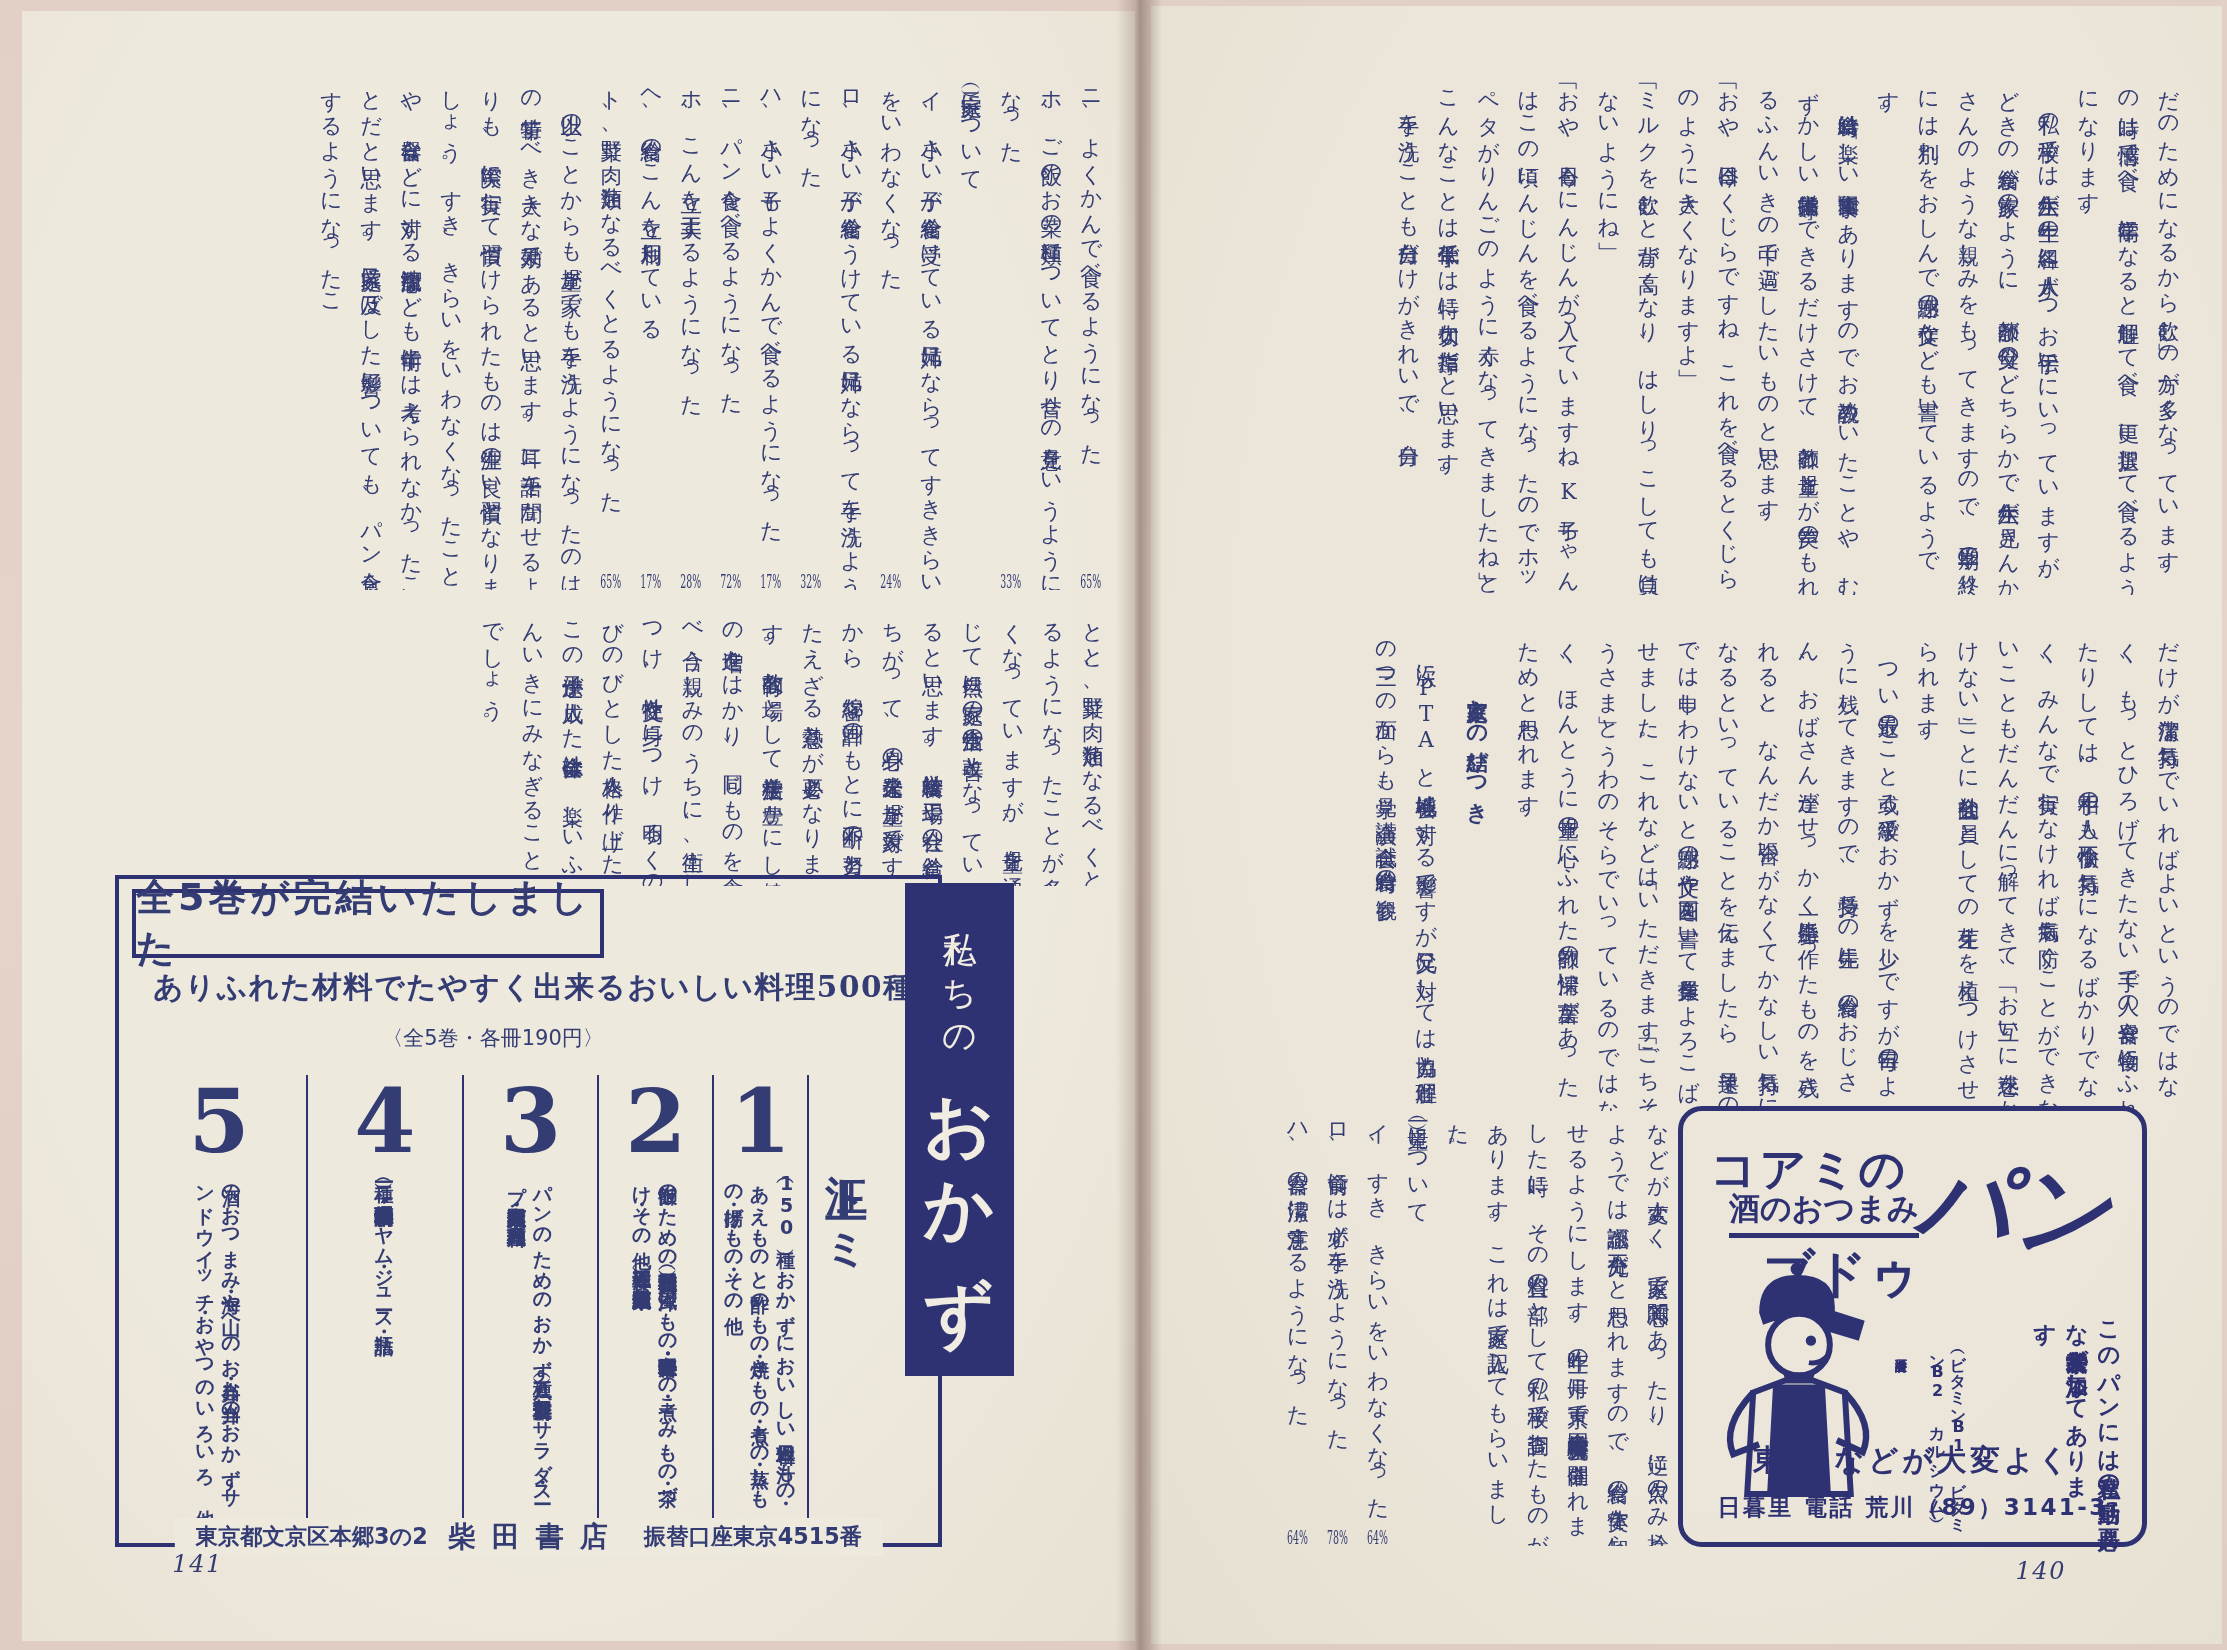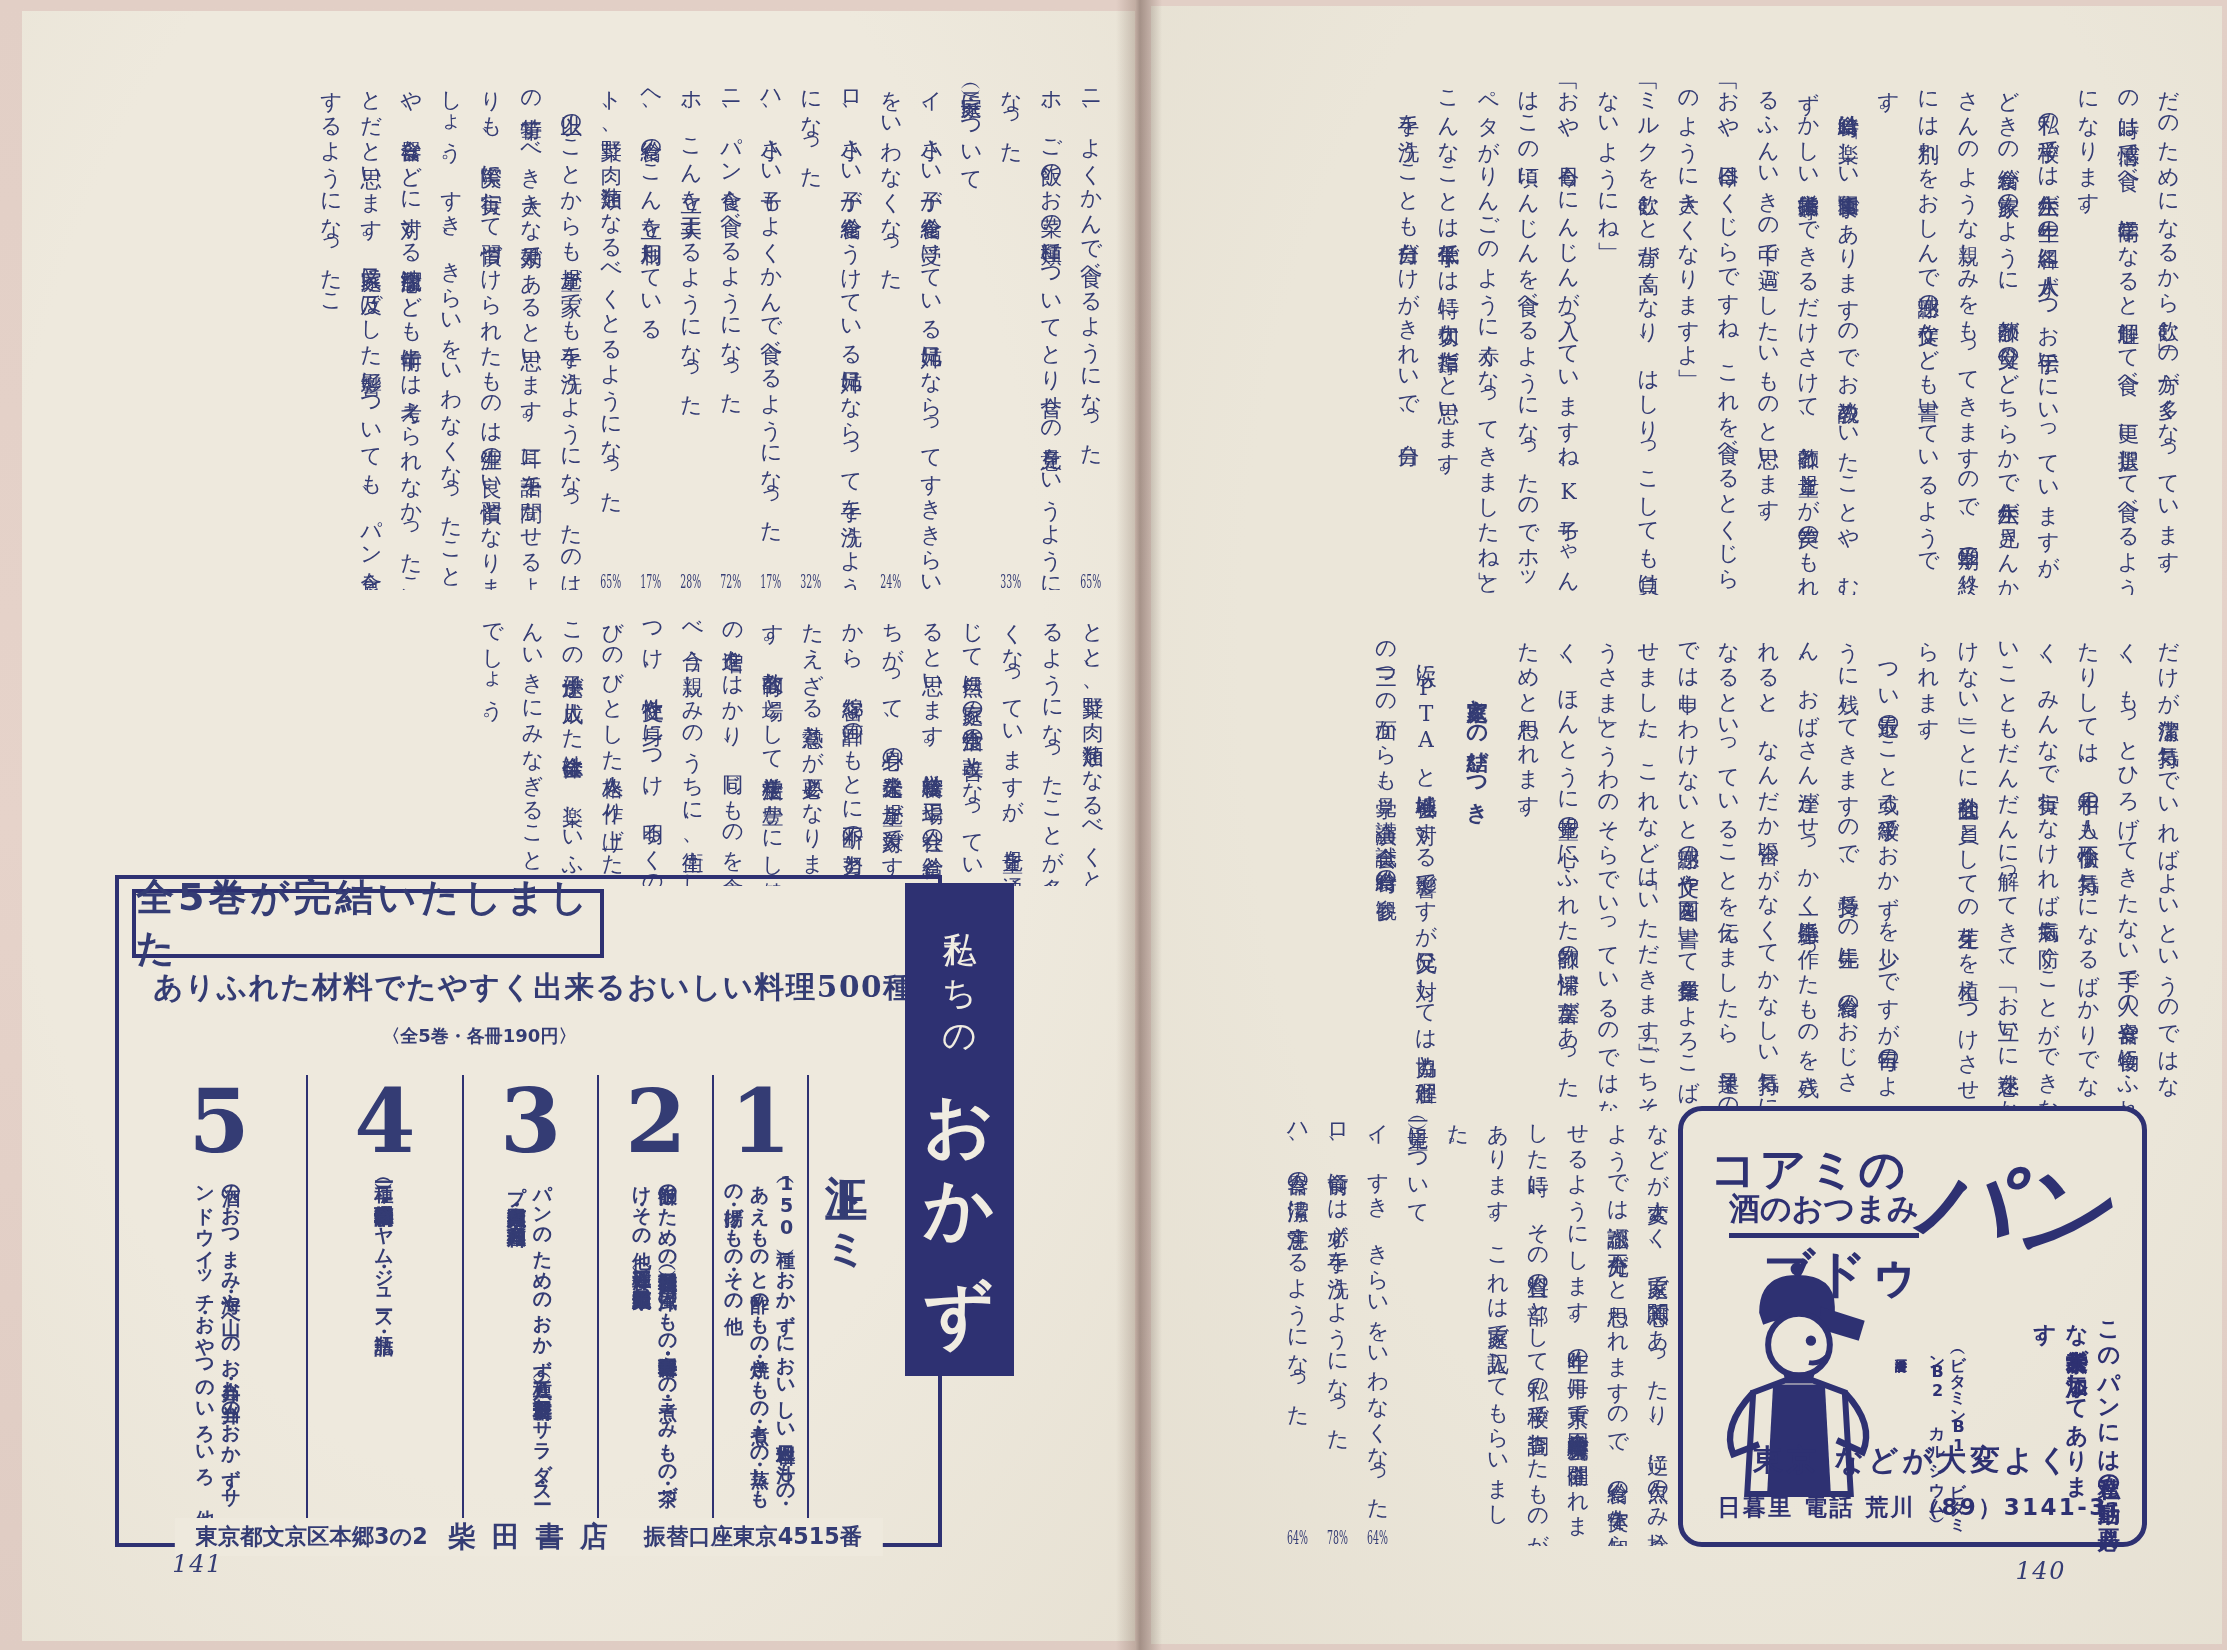--- a/index.html
+++ b/index.html
@@ -36,21 +36,21 @@
   #bandR3 { left:6.4px;   top:1103px; width:520px; height:437px; }
 
   
   .book-ad { position:absolute; left:93px; top:864px; width:827px; height:672px;
              border:4px solid #2e3172; font-family:"DejaVu Sans","Liberation Sans",sans-serif; }
   .banner { position:absolute; left:12.8px; top:9.6px; width:472px; height:69px; border:4px solid #2e3172;
             display:flex; align-items:center; justify-content:center;
             font-size:38px; font-weight:bold; letter-spacing:4px; }
   .ad-sub { position:absolute; left:34px; top:89px; width:814px; font-size:29.5px; font-weight:bold;
             letter-spacing:1.6px; font-family:"DejaVu Serif","Liberation Serif",serif; }
-  .ad-price { position:absolute; left:263px; top:145px; font-size:18px; font-weight:bold; }
+  .ad-price { position:absolute; left:263px; top:145px; font-size:21px; font-weight:normal; }
   .vol-row { position:absolute; left:12.8px; top:196px; width:677px; height:452px; display:flex; }
   .vol { display:flex; flex-direction:column; align-items:center; border-right:2.4px solid #2e3172; }
   .v5{flex:0 0 26%;} .v4{flex:0 0 23%;} .v3{flex:0 0 20%;} .v2{flex:0 0 17%;} .v1{flex:0 0 14%;}
   .vol-no { font-size:88px; font-weight:bold; line-height:1.05;
             font-family:"DejaVu Serif","Liberation Serif",serif; }
   .vol-desc { height:334px; font-size:19px; font-weight:bold; line-height:26px; margin-top:4.8px; }
   .author-block { position:absolute; left:699px; top:263px; width:104px; height:239px; }
   .author { font-size:42px; font-weight:bold; height:231px; letter-spacing:4.8px;
             font-family:"DejaVu Serif","Liberation Serif",serif; }
   .credits { position:absolute; left:683px; top:517px; width:209px; font-size:17.6px; line-height:1.8; }

